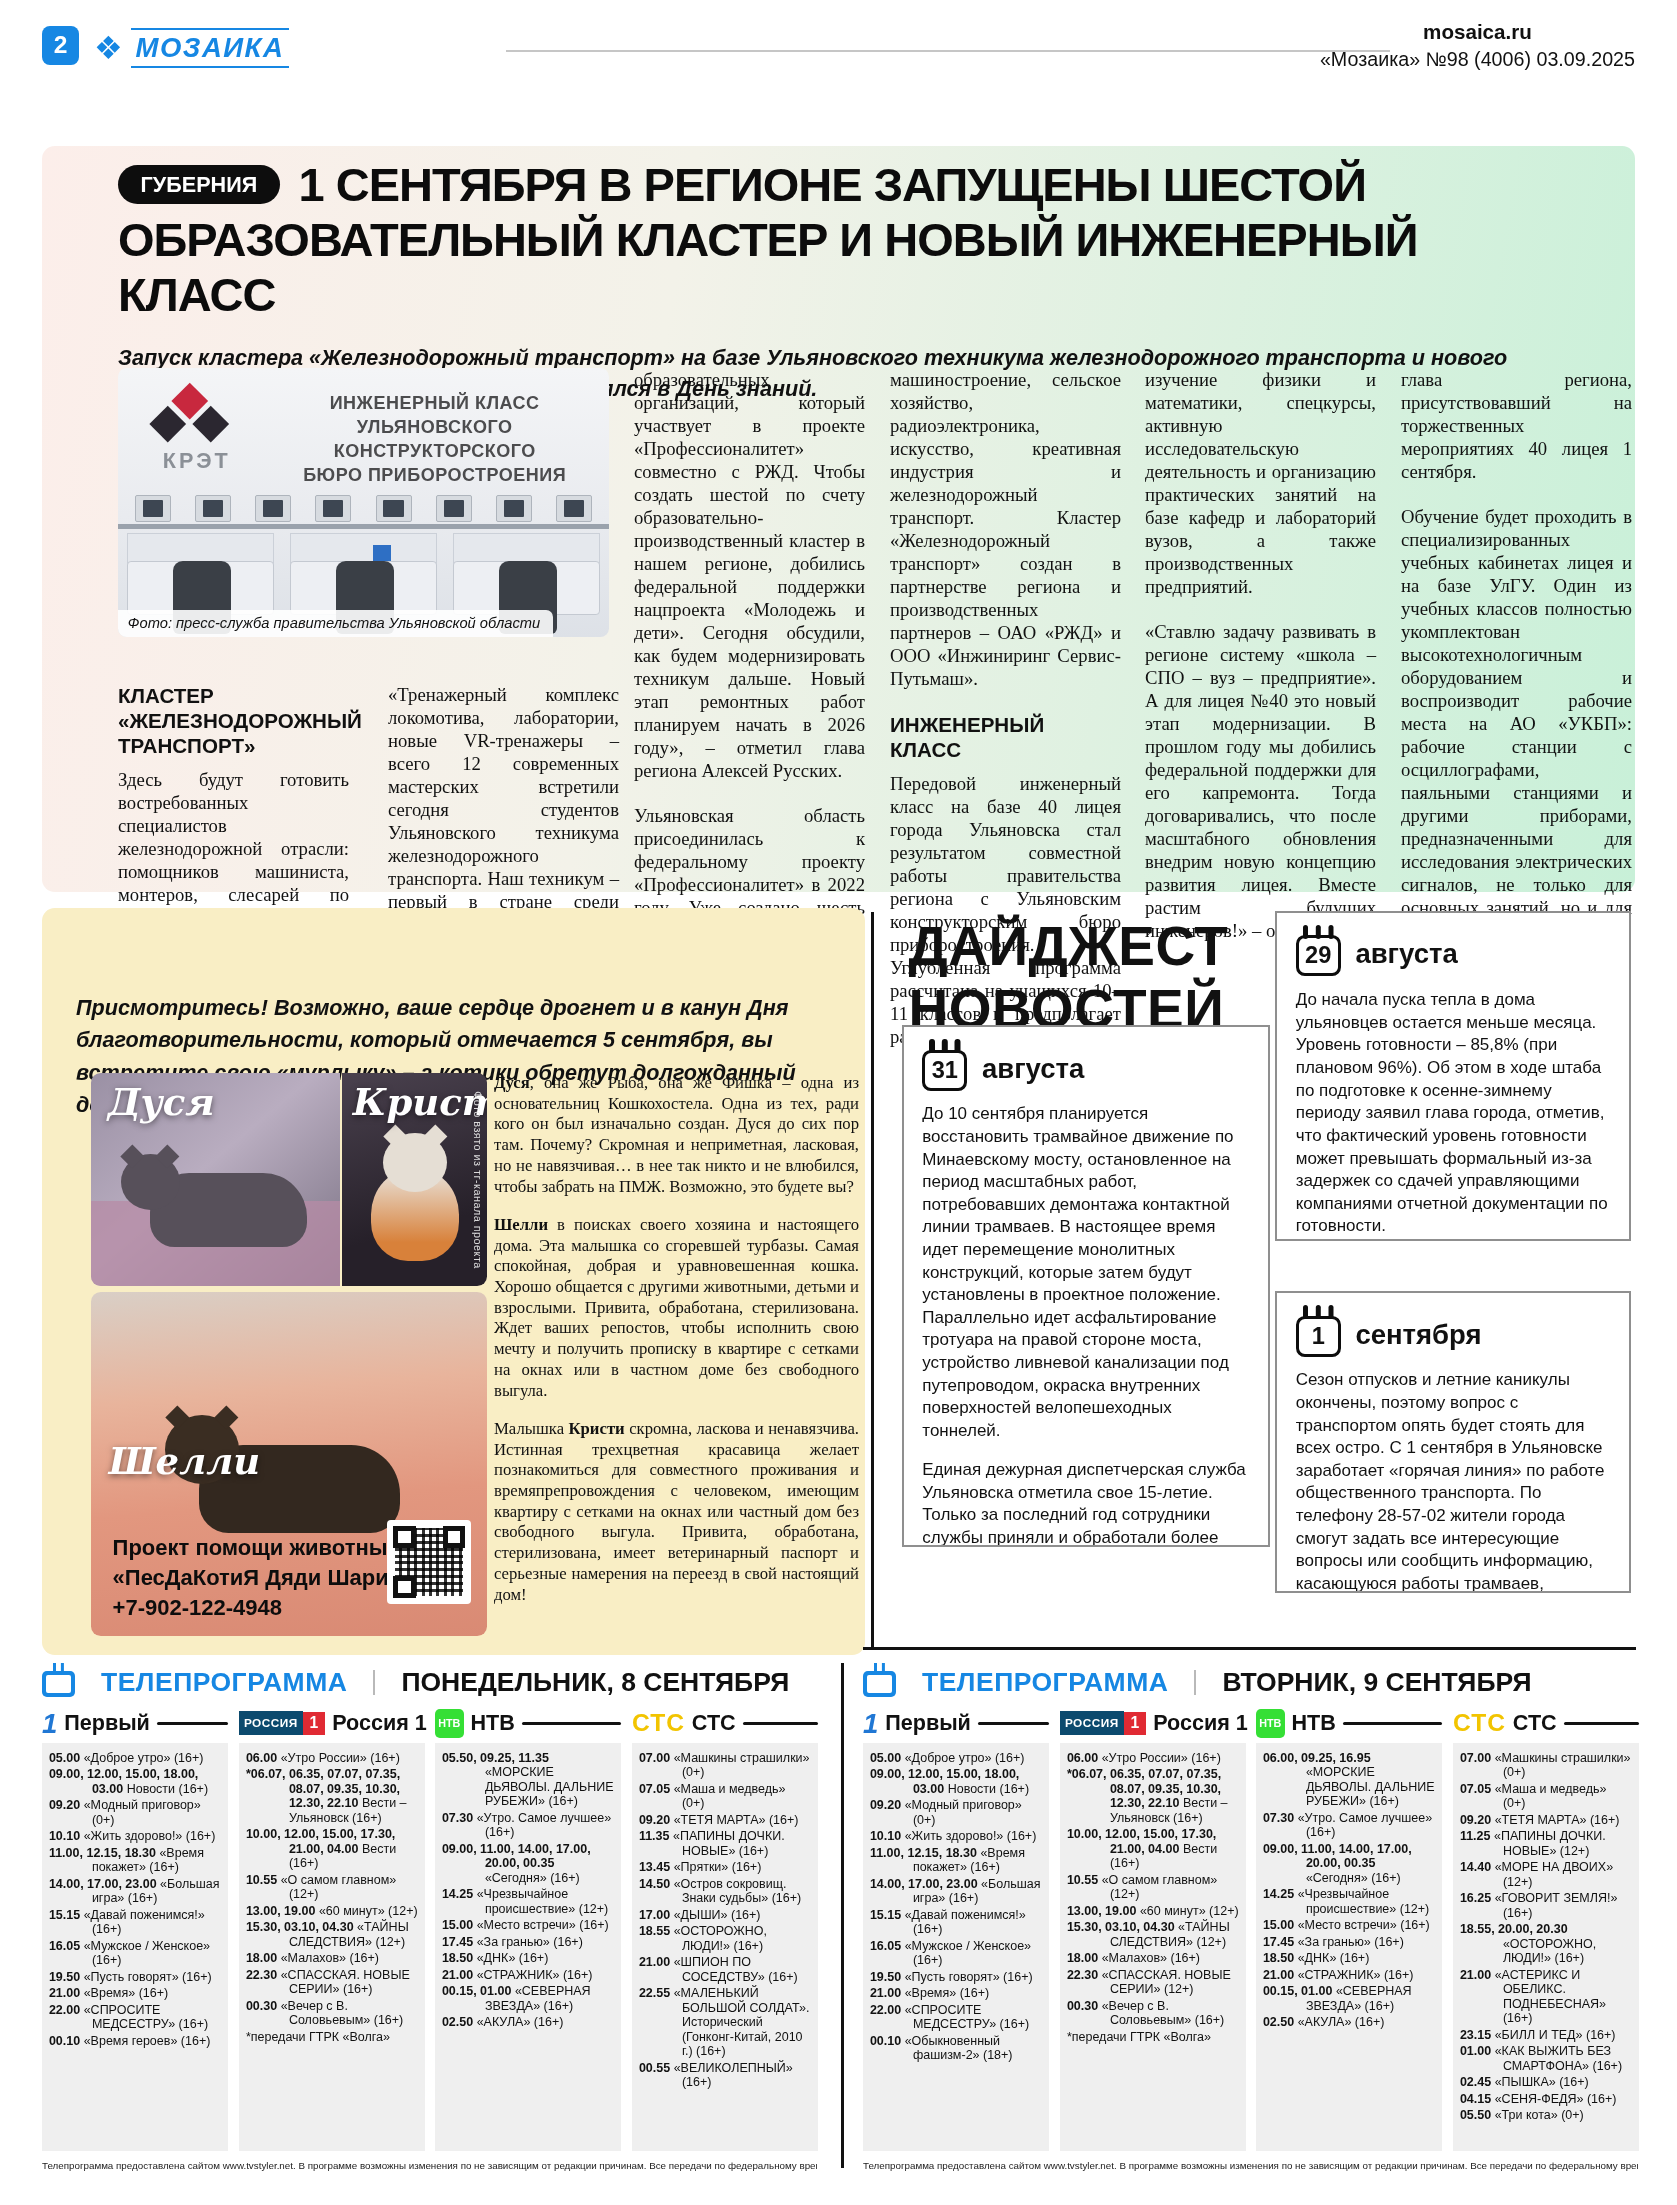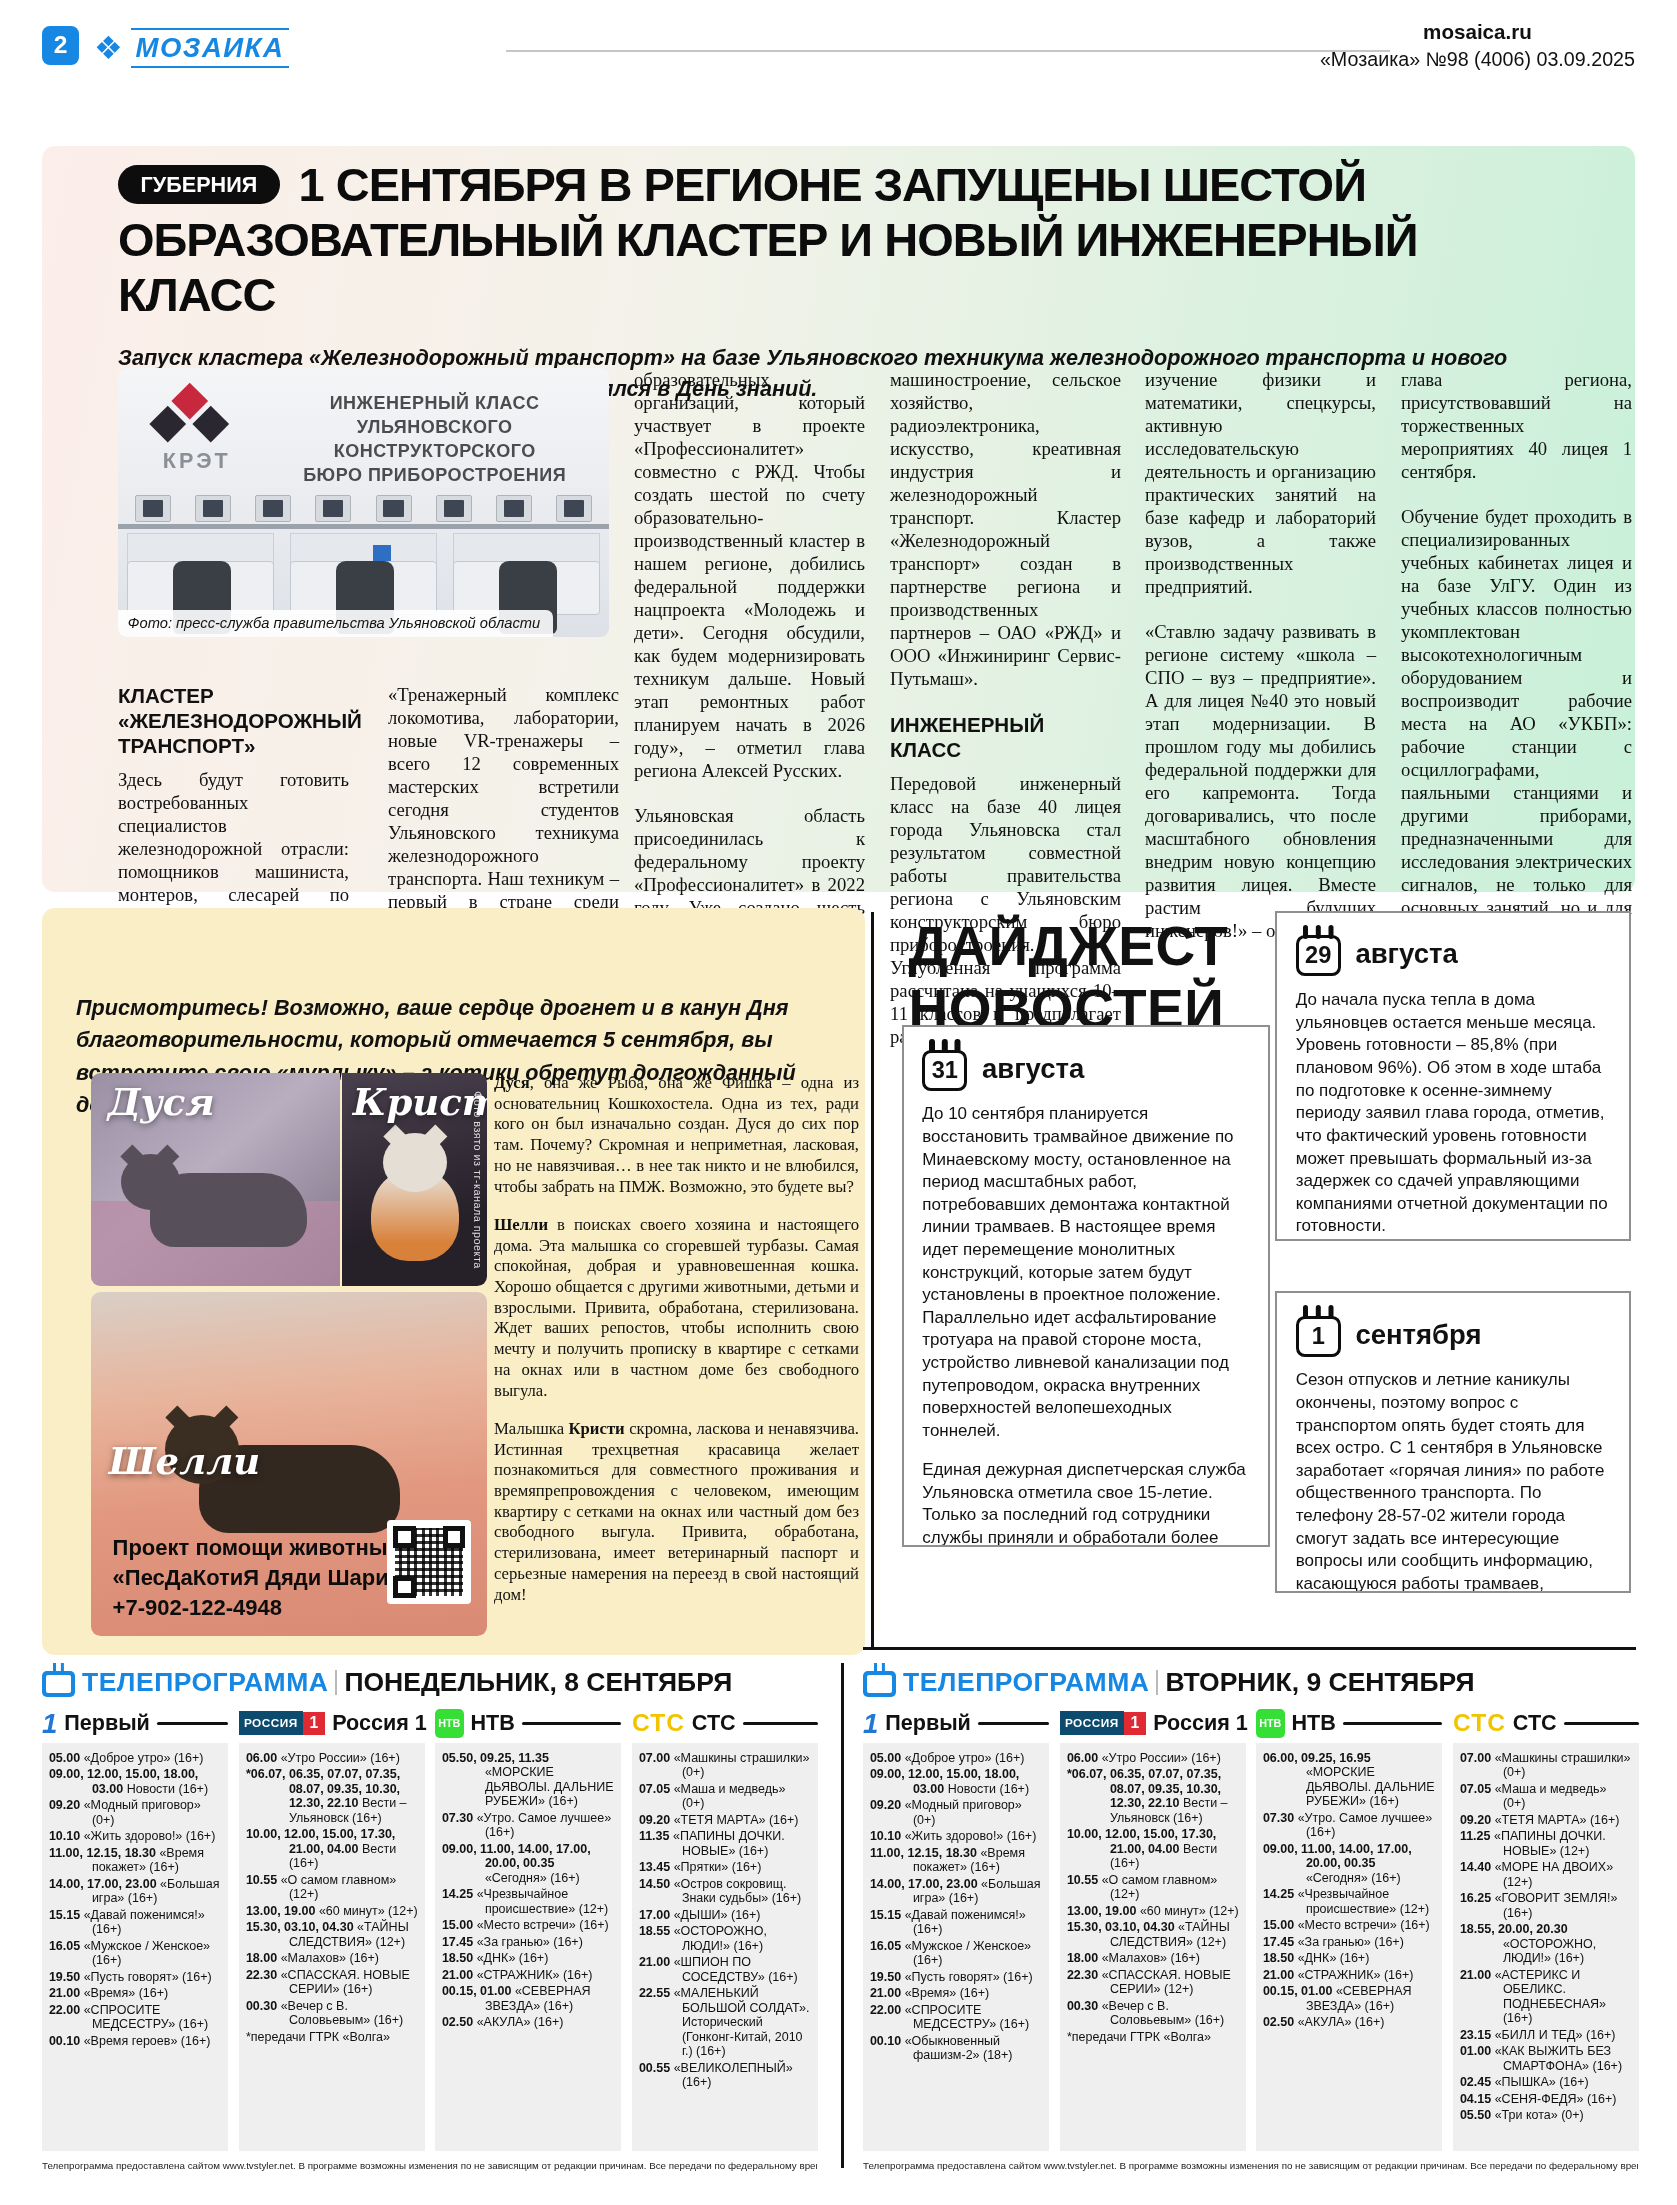--- a/index.html
+++ b/index.html
@@ -100,21 +100,21 @@
   .cal { position:relative; width:45px; height:41px; border:3.9px solid #0d0d0d; border-radius:8.8px; display:flex; align-items:center; justify-content:center; font-size:23.6px; font-weight:bold; margin-top:7.9px; }
   .cal::before { content:""; position:absolute; top:-13.8px; left:3.9px; width:5.9px; height:14.7px; background:#0d0d0d; border-radius:2.9px; box-shadow:12.8px 0 0 #0d0d0d, 25.5px 0 0 #0d0d0d; }
   .dmonth { font-size:27.5px; font-weight:bold; margin-top:4.9px;text-align:right; }
   .dbox p { font-size:17px; line-height:1.33; margin-bottom:16.7px; text-align:left; }
 
   
   .hline-right { position:absolute; left:863px; top:1647px; width:773px; height:2.5px; background:#111; }
   .vline2 { position:absolute; left:841px; top:1663px; width:2.5px; height:505px; background:#111; }
   .tvhalf { position:absolute; top:1665px; width:775px; height:519px; }
   .tv-left { left:42px; } .tv-right { left:863px; }
-  .tv-head { display:flex; align-items:center; gap:7px; height:35px; }
+  .tv-head { display:flex; align-items:center; gap:26px; height:35px; }
   .tv-icon { position:relative; width:33px; height:26.5px; background:#1687e3; border-radius:4.9px; margin-top:2.9px; }
   .tv-icon::before { content:""; position:absolute; inset:3.9px; background:#fff; border-radius:2px; }
   .tv-icon::after { content:""; position:absolute; top:-7.9px; left:10.8px; width:2.9px; height:7.9px; background:#1687e3; box-shadow:7.9px 0 0 #1687e3; }
   .tv-label { color:#1687e3; font-size:26.5px; font-weight:bold; letter-spacing:0.5px; }
   .tv-sep { width:2px; height:25.5px; background:#b9b9b9; }
   .tv-day { font-size:26.5px; font-weight:bold; }
   .chan { position:absolute; top:43px; width:186px; height:443px; }
   .chan.k1{left:0}.chan.k2{left:197px}.chan.k3{left:393px}.chan.k4{left:590px}
   .chan-head { display:flex; align-items:center; gap:6.9px; height:30.5px; }
   .chan-name { font-size:21.6px; font-weight:bold; white-space:nowrap; }

